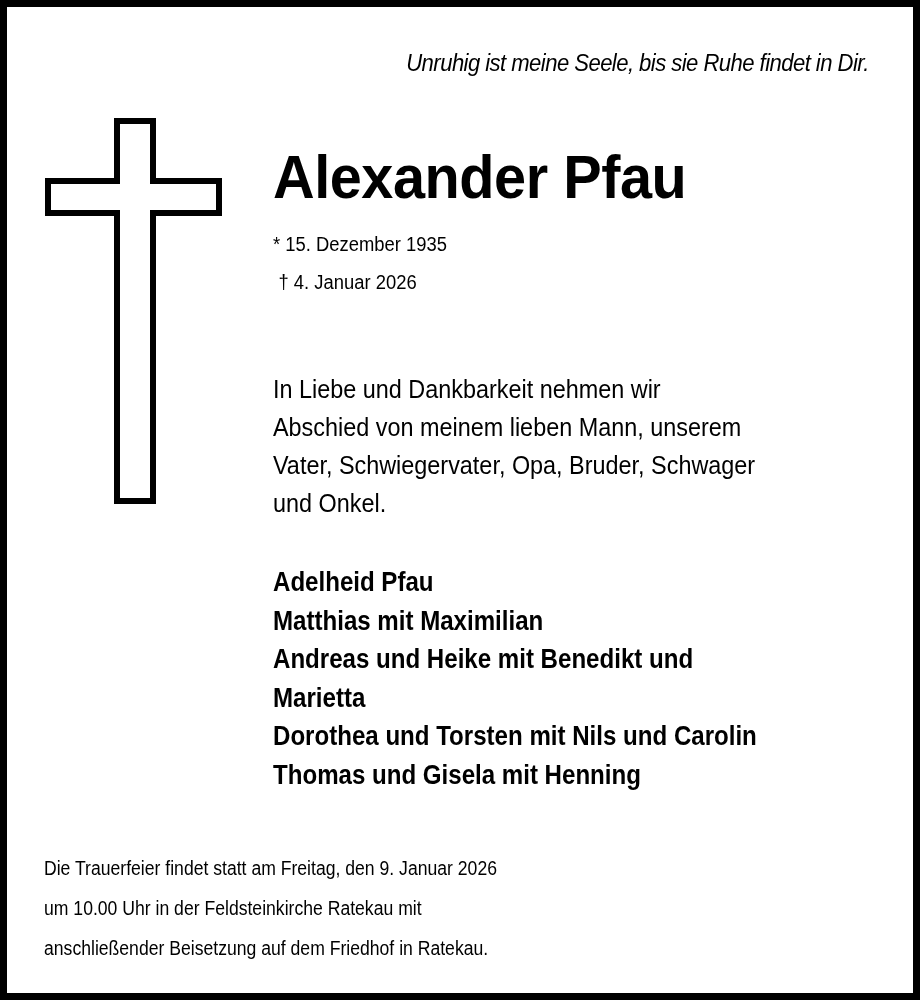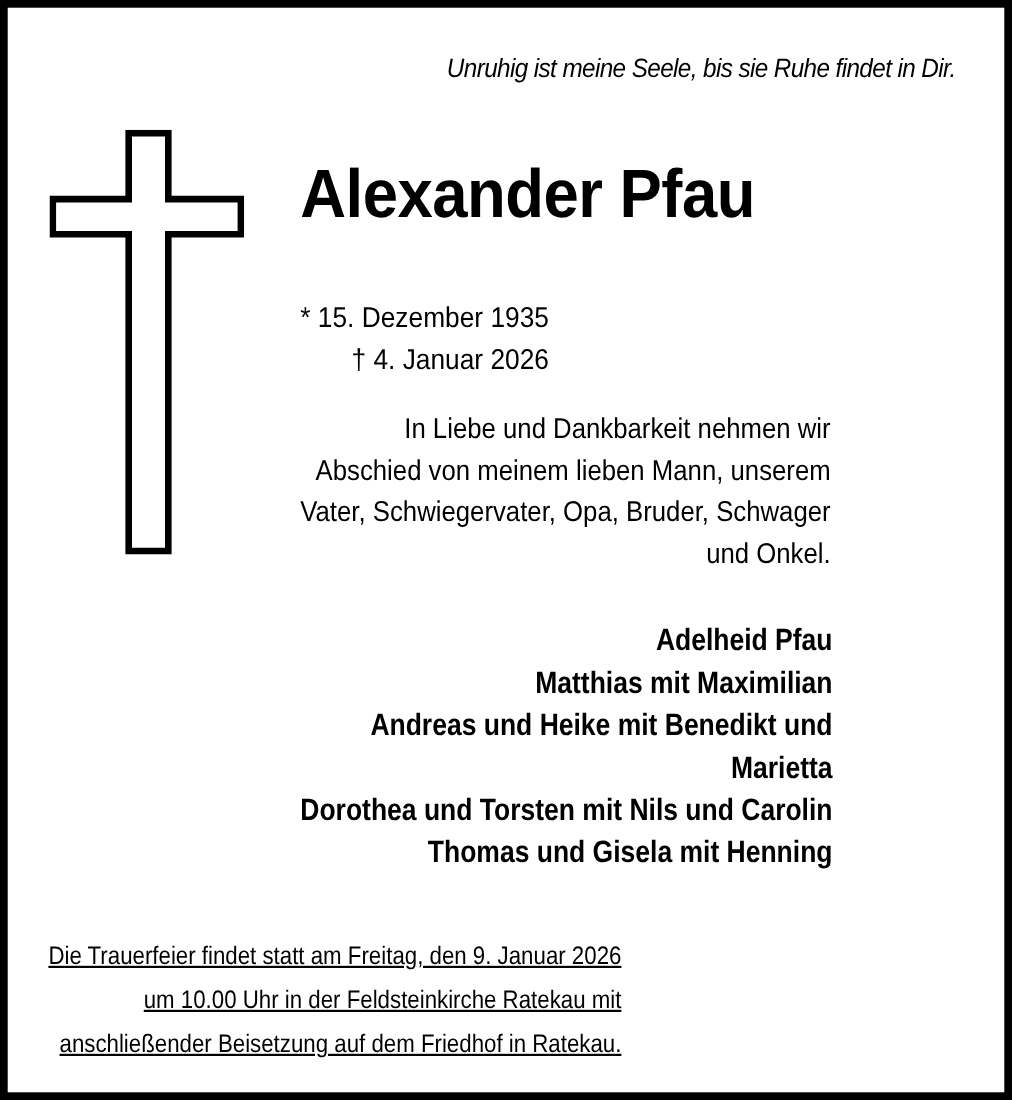--- a/index.html
+++ b/index.html
@@ -1,31 +1,31 @@
 <!DOCTYPE html>
 <html><head>
   <meta charset="utf-8">
   <style>
     html, body { margin: 0; padding: 0; background: #000; }
     body { width: 920px; height: 1000px; position: relative; overflow: hidden;
            font-family: "Liberation Sans", "DejaVu Sans", sans-serif; color: #000; }
-    .sheet { position: absolute; left: 7px; top: 7px; width: 906px; height: 986px; background: #fff; text-align: right; }
+    .sheet { position: absolute; left: 7px; top: 7px; width: 906px; height: 986px; background: #fff; }
     .motto { position: absolute; right: 44px; top: 42px; font-style: italic; font-size: 24px;
              letter-spacing: -0.6px; transform: scaleX(0.92); transform-origin: right center; white-space: nowrap; }
     .cross { position: absolute; left: 38px; top: 111px; width: 177px; height: 386px; }
     .name { position: absolute; left: 266px; top: 134px; font-size: 62px; font-weight: bold;
             letter-spacing: -0.5px; white-space: nowrap; transform: scaleX(0.93); transform-origin: left center; }
-    .dates { position: absolute; left: 266px; top: 218px; font-size: 26px; line-height: 38px; white-space: nowrap; margin-top: 44px; }
+    .dates { position: absolute; left: 266px; top: 218px; font-size: 20px; line-height: 38px; white-space: nowrap; }
     .dates div { transform: scaleX(0.92); transform-origin: left center; }
     .intro { position: absolute; left: 266px; top: 363px; font-size: 26px; line-height: 38px; white-space: nowrap; }
     .intro div, .family div, .service div { transform: scaleX(0.9); transform-origin: left center; }
     .family { position: absolute; left: 266px; top: 556px; font-size: 28px; font-weight: bold;
               line-height: 38.5px; white-space: nowrap; }
     .family div { transform: scaleX(0.86); }
-    .service { position: absolute; left: 37px; top: 841px; font-size: 23px; line-height: 40px; white-space: nowrap; text-decoration: underline; }
+    .service { position: absolute; left: 37px; top: 841px; font-size: 20px; line-height: 40px; white-space: nowrap; }
     .service div { transform: scaleX(0.88); }
   </style>
 </head>
 <body>
 
 <div class="sheet">
   <div class="motto">Unruhig ist meine Seele, bis sie Ruhe findet in Dir.</div>
 
   <svg class="cross" viewBox="0 0 177 386">
     <path d="M72 3 H108 V63 H174 V95 H108 V383 H72 V95 H3 V63 H72 Z" fill="#fff" stroke="#000" stroke-width="6" stroke-linejoin="miter"></path>

